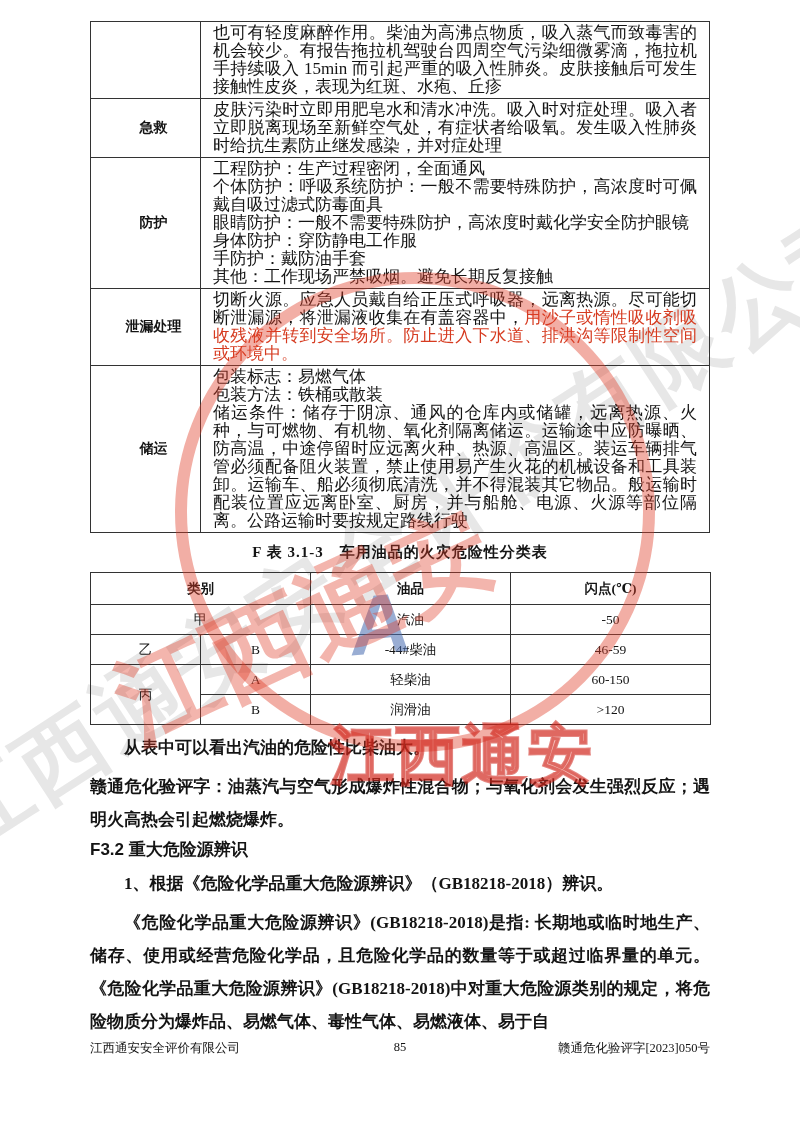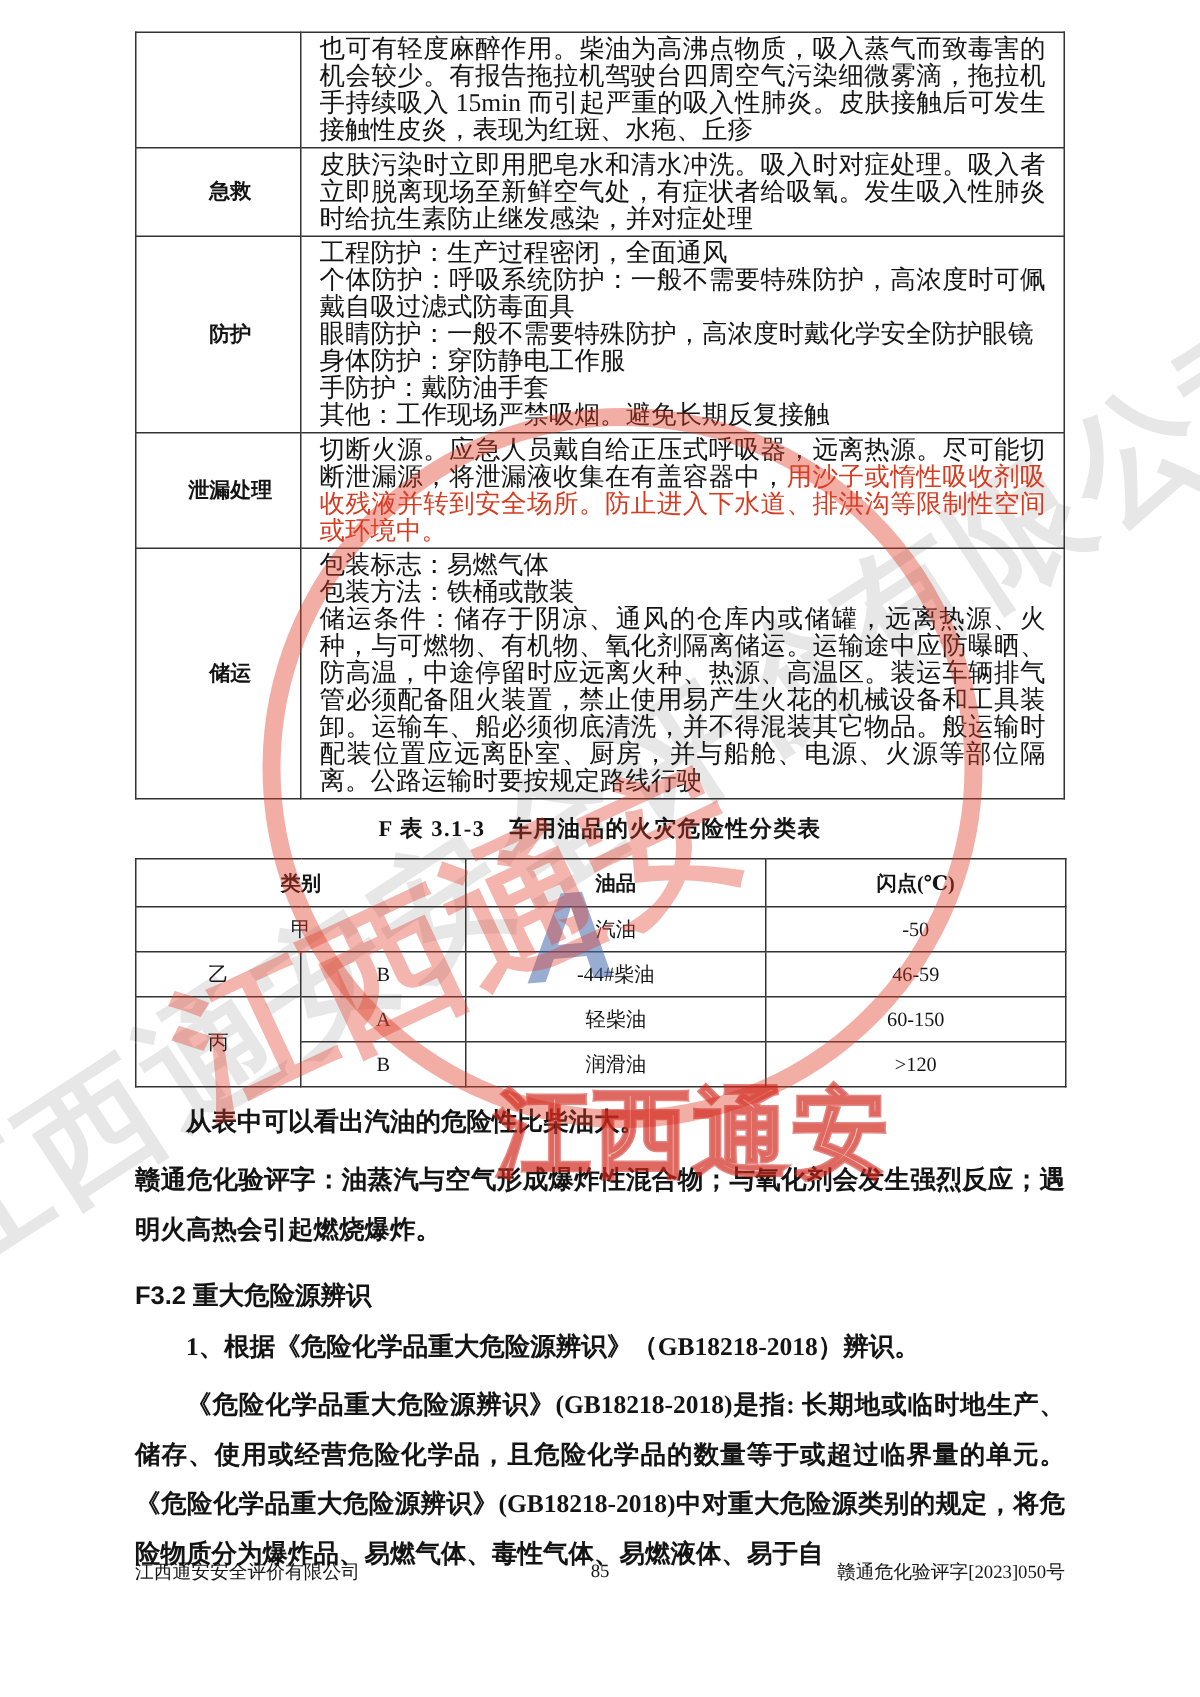--- a/index.html
+++ b/index.html
@@ -25,21 +25,21 @@
 
   .caption { margin-top:10px; text-align:center; font-size:15px; font-weight:bold; letter-spacing:1px; }
 
   .fire { margin-top:10px; font-size:13.5px; text-align:center; }
   .fire td { border:1px solid #333; vertical-align:middle; }
   .fire tr { height:30px; }
   .fire tr.hdr { height:32px; font-weight:bold;margin-left:24px; }
 
   .body-p { font-size:17px; line-height:33px; text-align:justify; margin-top:6px;font-weight:bold; }
   .indent { text-indent:2em; }
-  .sec-heading { margin-top:16px; font-size:17px; font-weight:bold;
+  .sec-heading { margin-top:2px; font-size:17px; font-weight:bold;
     font-family:"Liberation Sans","DejaVu Sans",sans-serif; }
 
   .doc-footer { position:absolute; z-index:4; top:1040px; left:90px; right:90px;
     font-size:12.5px; display:flex; justify-content:space-between; }
   .doc-footer .pageno { position:absolute; left:50%; transform:translateX(-50%);text-align:right; }
 
   
   .wm-grey { position:absolute; z-index:0; left:-140px; top:470px; width:1100px;
     text-align:center; white-space:nowrap; transform:rotate(-33deg);
     font-size:88px; font-weight:bold; letter-spacing:4px; color:rgba(135,135,135,0.20);

